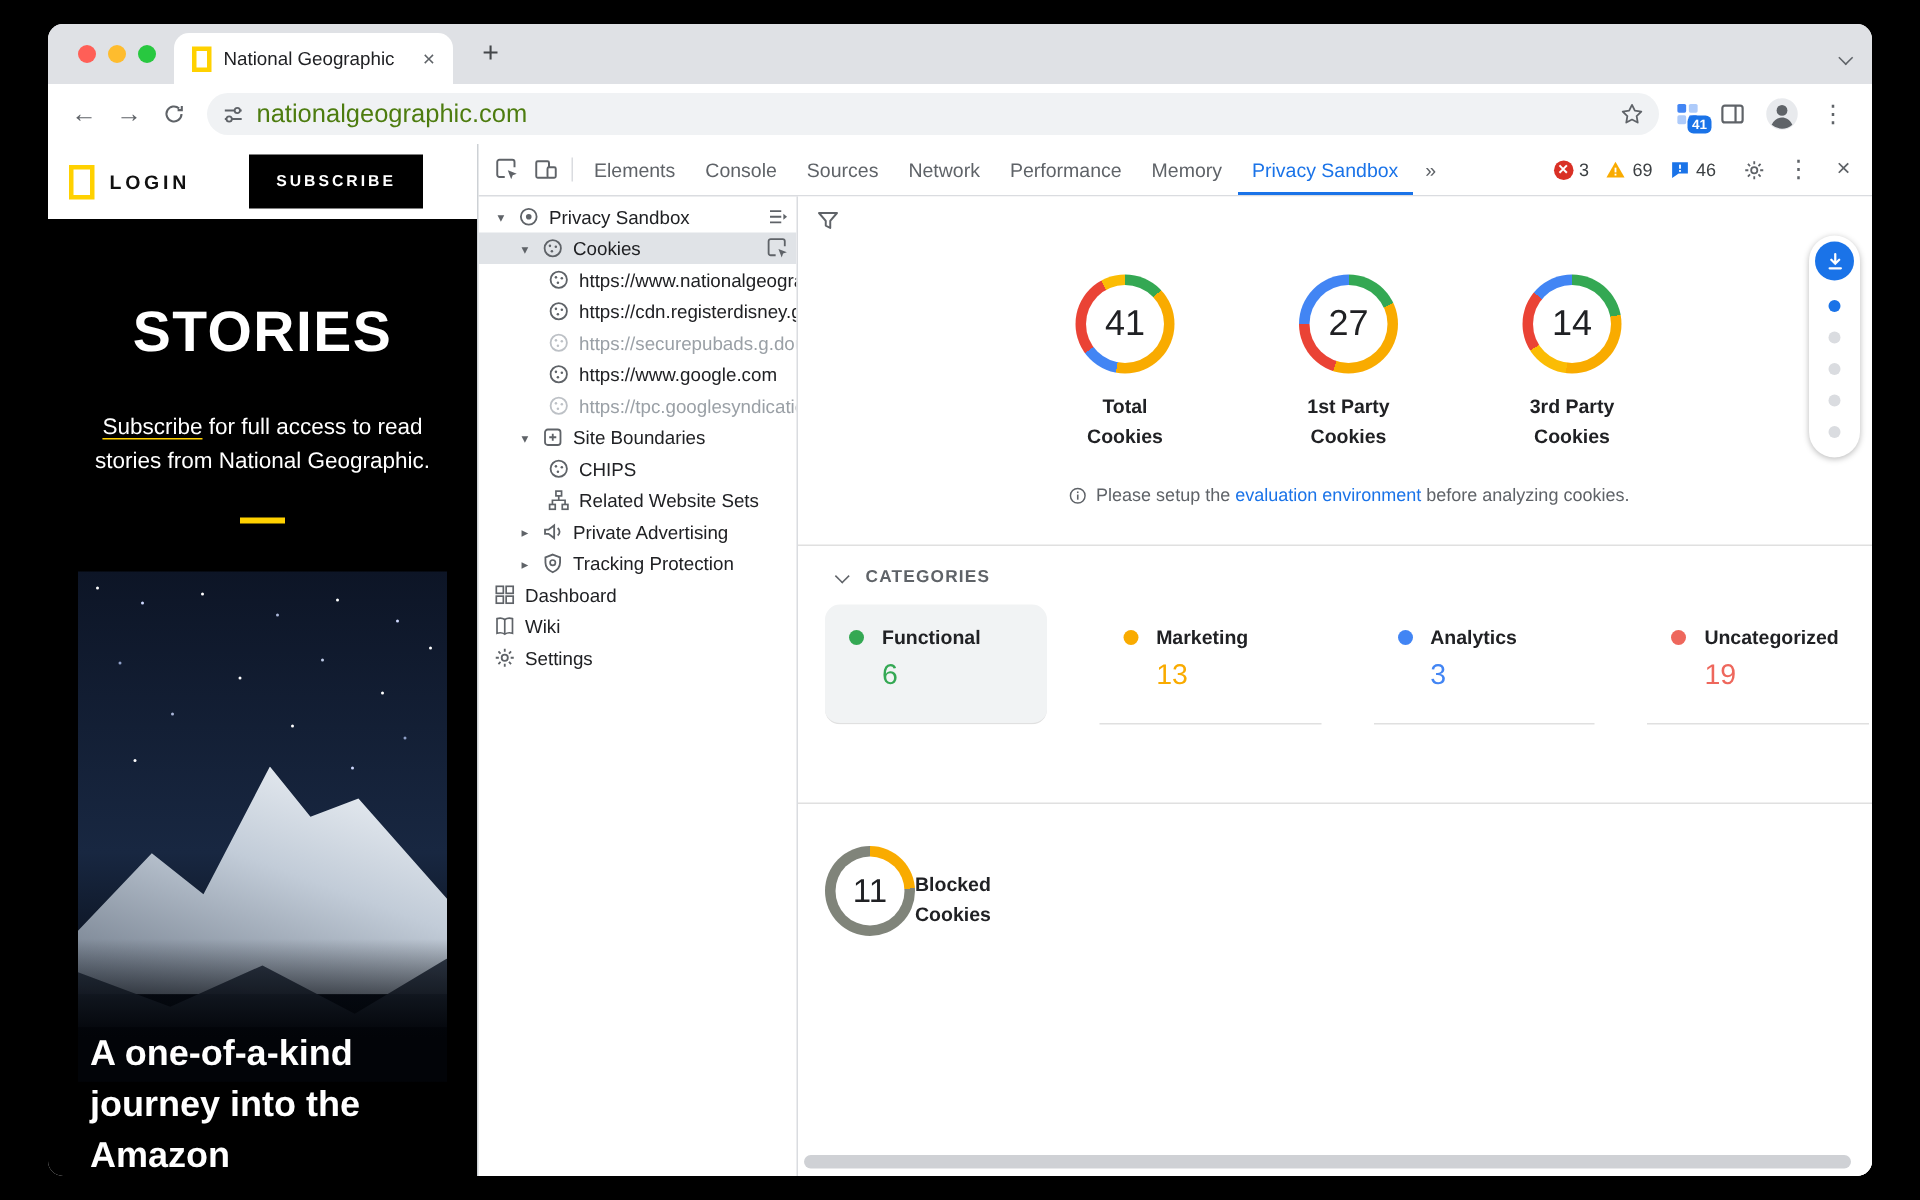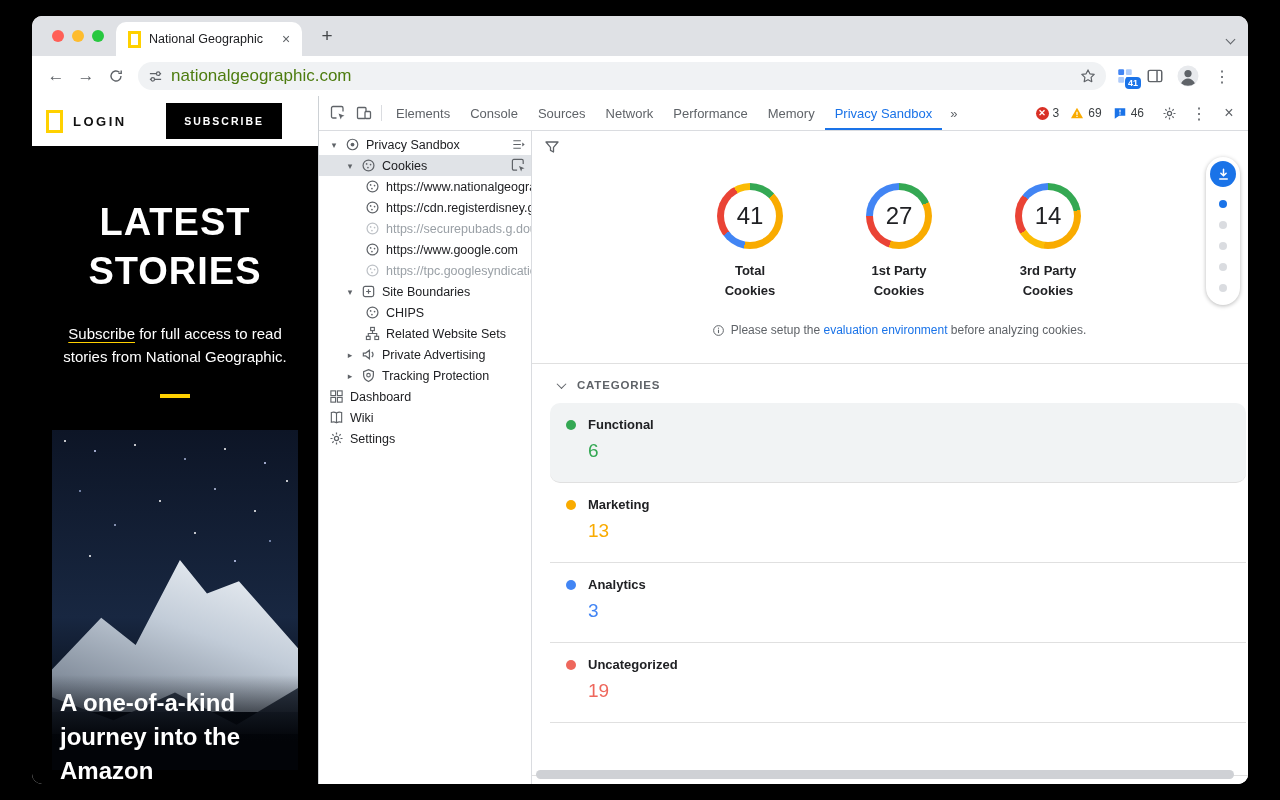--- a/index.html
+++ b/index.html
@@ -133,21 +133,21 @@
   .info-row .ilink { color:#1a73e8; text-decoration:none; }
   .info-ico { color:#5f6368; }
 
   .divider { border-top:1px solid #e0e0e0; margin-top:26px; }
   .divider2 { border-top:1px solid #e0e0e0; margin-top:52px; }
 
   .cat-header { display:flex; align-items:center; gap:12px; margin:15px 0 0 26px; }
   .cat-header .title { font-size:11.5px; font-weight:700; letter-spacing:.8px; color:#5f6368; }
   .cat-chev { transform:rotate(45deg) translate(-1px,-1px); }
 
-  .cat-grid { display:grid; grid-template-columns:1fr; column-gap:35px; margin:12px 2px 0 18px; }
+  .cat-grid { display:grid; grid-template-columns:1fr 1fr 1fr 1fr; column-gap:35px; margin:12px 2px 0 18px; }
   .cat-cell { height:80px; padding:14px 16px 0; border-bottom:1px solid #e0e0e0; }
   .cat-cell.selected { background:#f1f3f4; border-radius:10px; }
   .cat-head { display:flex; align-items:center; gap:12px; }
   .cat-dot { width:10px; height:10px; border-radius:50%; flex:0 0 10px; }
   .cat-label { font-size:13px; font-weight:600; color:#202124; }
   .cat-value { margin:8px 0 0 22px; font-size:19px; }
 
   .blocked { display:flex; flex-direction:row; align-items:center; margin:28px 0 0 18px; }
   .blocked .donut { width:60px; height:60px; }
   .blocked .donut .hole { font-size:22px; }
@@ -321,21 +321,20 @@
 
   <div class="content">
 
     <div class="site">
       <div class="site-header">
         <span class="ng-logo"></span>
         <span class="login">LOGIN</span>
         <button class="subscribe-btn">SUBSCRIBE</button>
       </div>
       <div class="headline">
-        <div>LATEST</div>
         <div>STORIES</div>
       </div>
       <div class="promo"><span class="plink">Subscribe</span><span> for full access to read stories from National Geographic.</span></div>
       <div class="yellow-bar"></div>
       <div class="story-img">
         <span class="stars"></span>
         <div class="mountain"></div>
         <div class="foothills"></div>
         <div class="img-shade"></div>
       </div>

